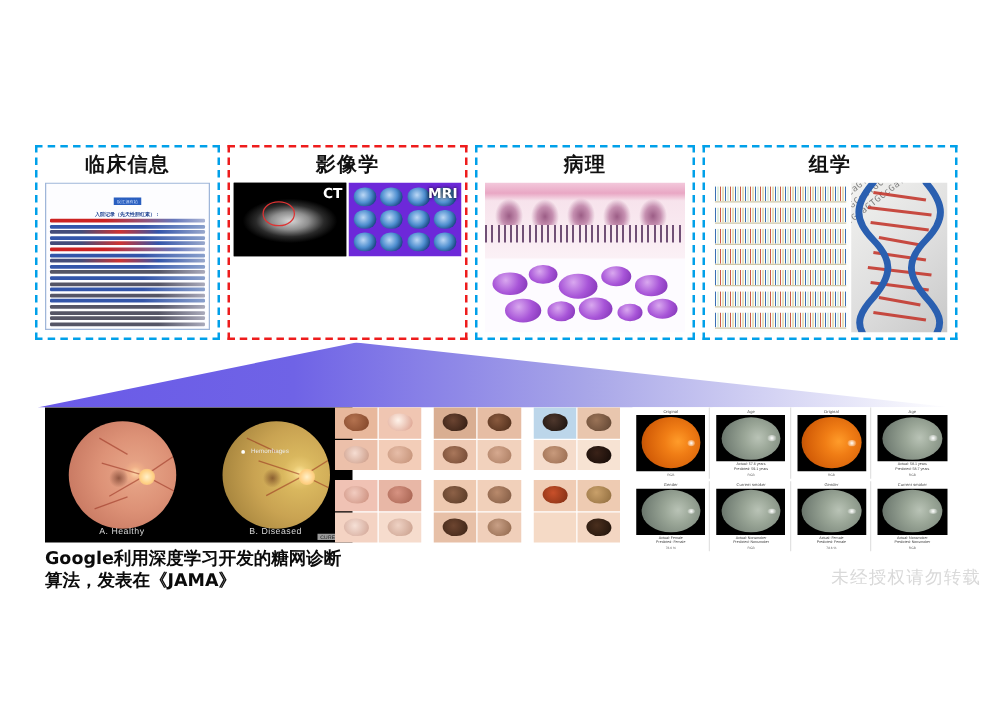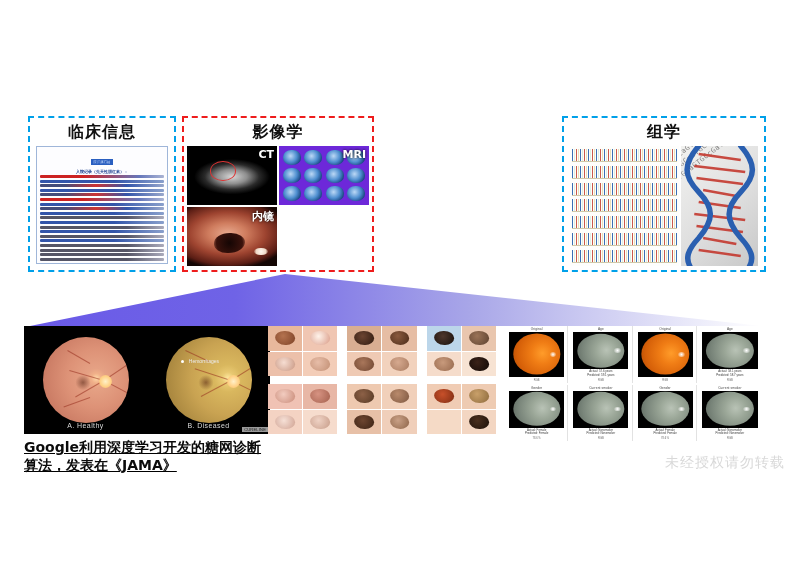--- a/index.html
+++ b/index.html
@@ -164,21 +164,21 @@
   
   .panels{position:absolute;left:0;top:326px;width:793px;height:170px;}
   .panel{position:absolute;top:0;}
   .panel .caption{
     font-size:14px;font-weight:bold;color:#0b0b0b;line-height:1.26;
     margin-top:5px;letter-spacing:0px;
     font-family:"DejaVu Sans","Liberation Sans",sans-serif;
   }
 
   
-  #panel1{left:24px;width:246px;text-decoration:underline;}
+  #panel1{left:36px;width:246px;}
   .fundus-wrap{width:246px;height:108px;background:#000;position:relative;display:flex;}
   .fundus{flex:1;position:relative;}
   .eye{position:absolute;left:50%;top:50%;transform:translate(-50%,-50%);
        width:86px;height:86px;border-radius:50%;}
   .eye.healthy{background:
      radial-gradient(circle at 62% 48%,#ffd9a8 0%,#f0b089 7%,#e5a184 14%,#dd9277 42%,#c97a63 78%,#a85f4e 100%);}
   .eye.diseased{background:
      radial-gradient(circle at 72% 48%,#ffe9a0 0%,#e8c871 8%,#d9b75e 18%,#c9a352 48%,#a9873f 80%,#8a6c32 100%);}
   .eye .disc{position:absolute;width:15%;height:15%;border-radius:50%;
      background:radial-gradient(circle,#fff0c8 0%,#ffcf82 60%,transparent 100%);}
@@ -295,30 +295,48 @@
             <div class="b" style="left:52%;top:37%;width:20%;height:26%"></div>
             <div class="b" style="left:76%;top:37%;width:20%;height:26%"></div>
             <div class="b" style="left:4%;top:68%;width:20%;height:26%"></div>
             <div class="b" style="left:28%;top:68%;width:20%;height:26%"></div>
             <div class="b" style="left:52%;top:68%;width:20%;height:26%"></div>
             <div class="b" style="left:76%;top:68%;width:20%;height:26%"></div>
             <span class="tag tag-top">MRI</span>
           </div>
 
 
-          <div class="img-cell endo">
-            <div class="lumen"></div>
-            <div class="gl"></div>
-            <span class="tag tag-top tag-red">内镜</span>
-          </div>
 
         </div>
       </div>
     </div>
 
+    <div class="cat-box" id="box3">
+      <div class="cat-label">病理</div>
+      <div class="cat-body">
+        <div class="path">
+          <div class="path-top">
+            <div class="epi"></div>
+              <div class="nuc"></div>
+          </div>
+          <div class="path-bot">
+            <div class="cell" style="left:4%;top:18%;width:17%;height:30%"></div>
+            <div class="cell" style="left:22%;top:8%;width:14%;height:26%"></div>
+            <div class="cell" style="left:37%;top:20%;width:19%;height:34%"></div>
+            <div class="cell" style="left:58%;top:10%;width:15%;height:27%"></div>
+            <div class="cell" style="left:75%;top:22%;width:16%;height:28%"></div>
+            <div class="cell" style="left:10%;top:54%;width:18%;height:32%"></div>
+            <div class="cell" style="left:31%;top:58%;width:14%;height:26%"></div>
+            <div class="cell" style="left:47%;top:52%;width:17%;height:31%"></div>
+            <div class="cell" style="left:66%;top:60%;width:13%;height:24%"></div>
+            <div class="cell" style="left:81%;top:54%;width:15%;height:27%"></div>
+          </div>
+        </div>
+      </div>
+    </div>
 
     <div class="cat-box" id="box4">
       <div class="cat-label">组学</div>
       <div class="cat-body">
         <div class="omics">
           <div class="chroma">
             <div class="trace"></div>
               <div class="trace"></div>
               <div class="trace"></div>
             <div class="trace"></div>

